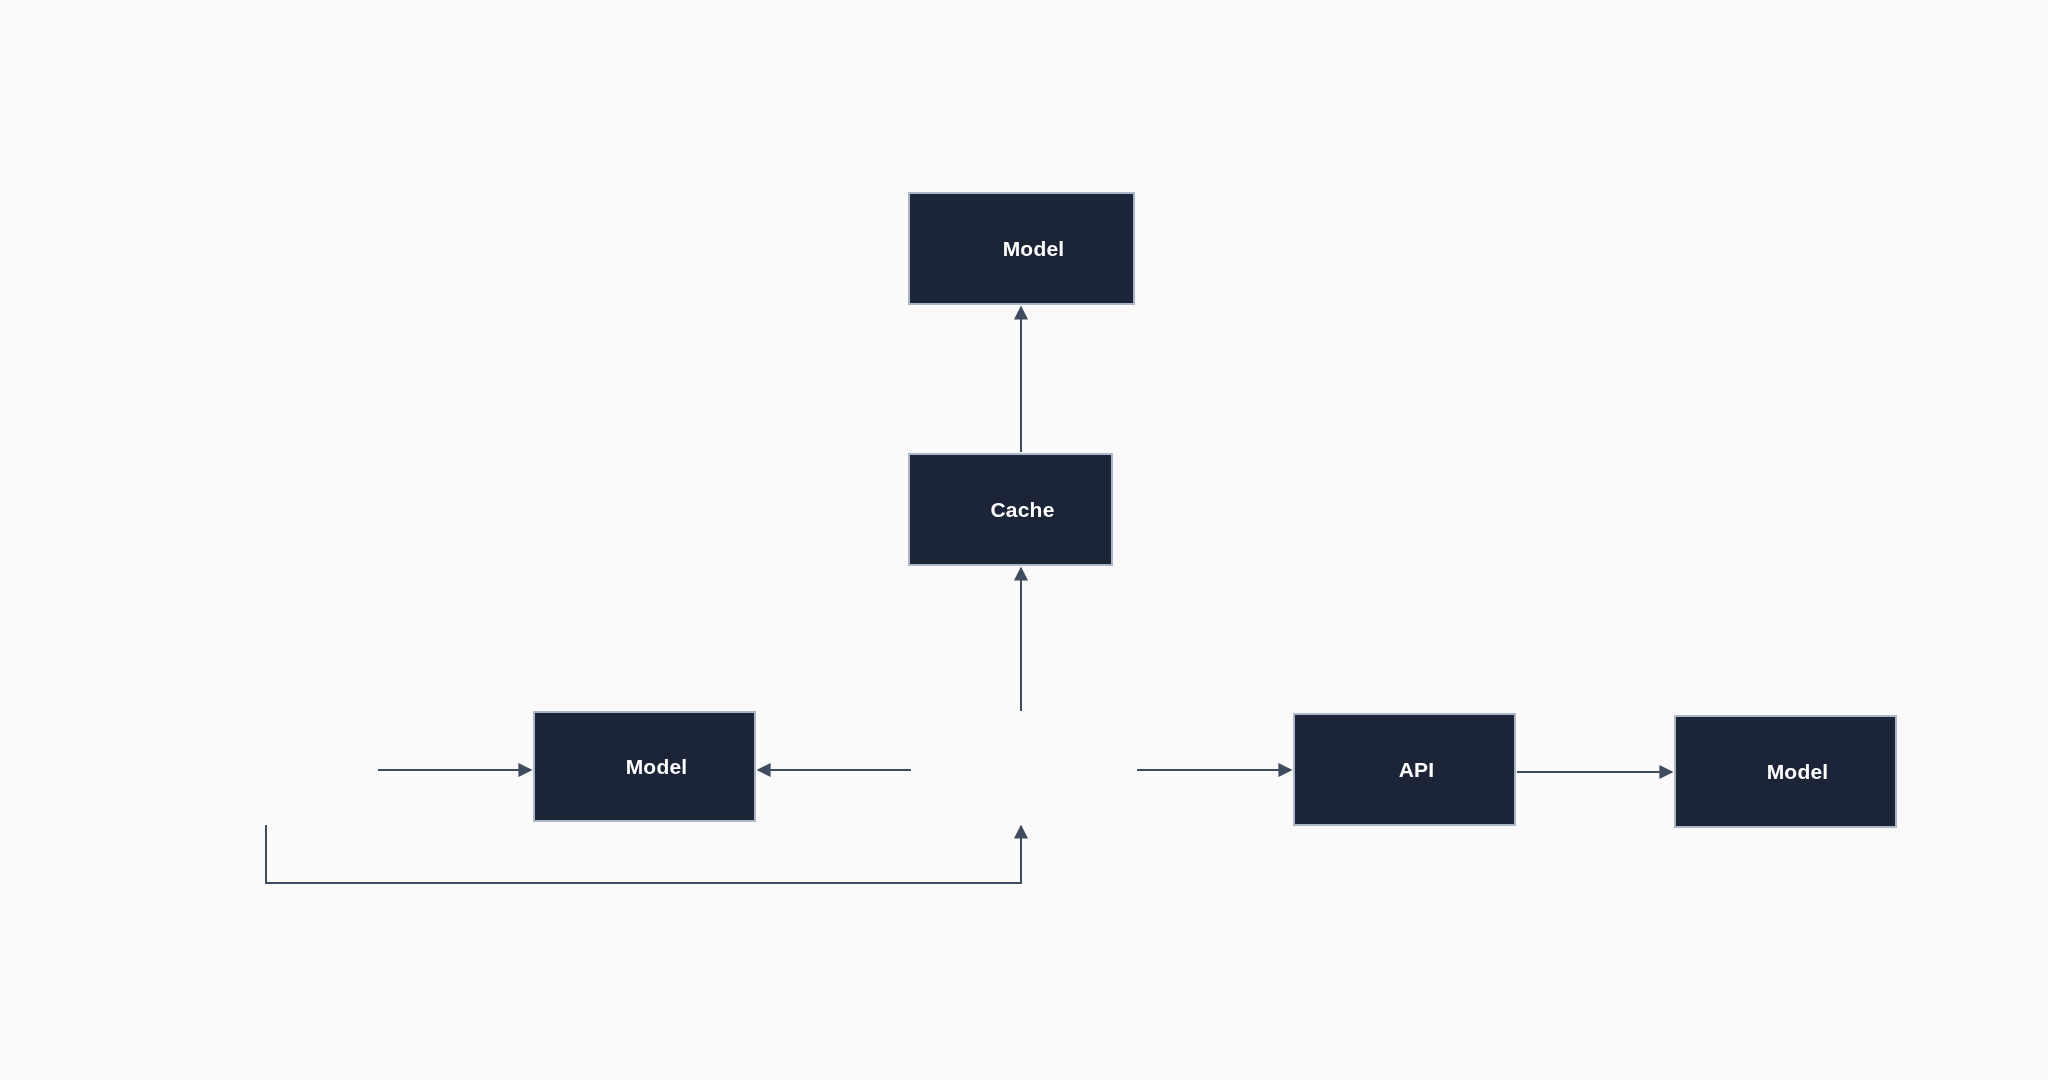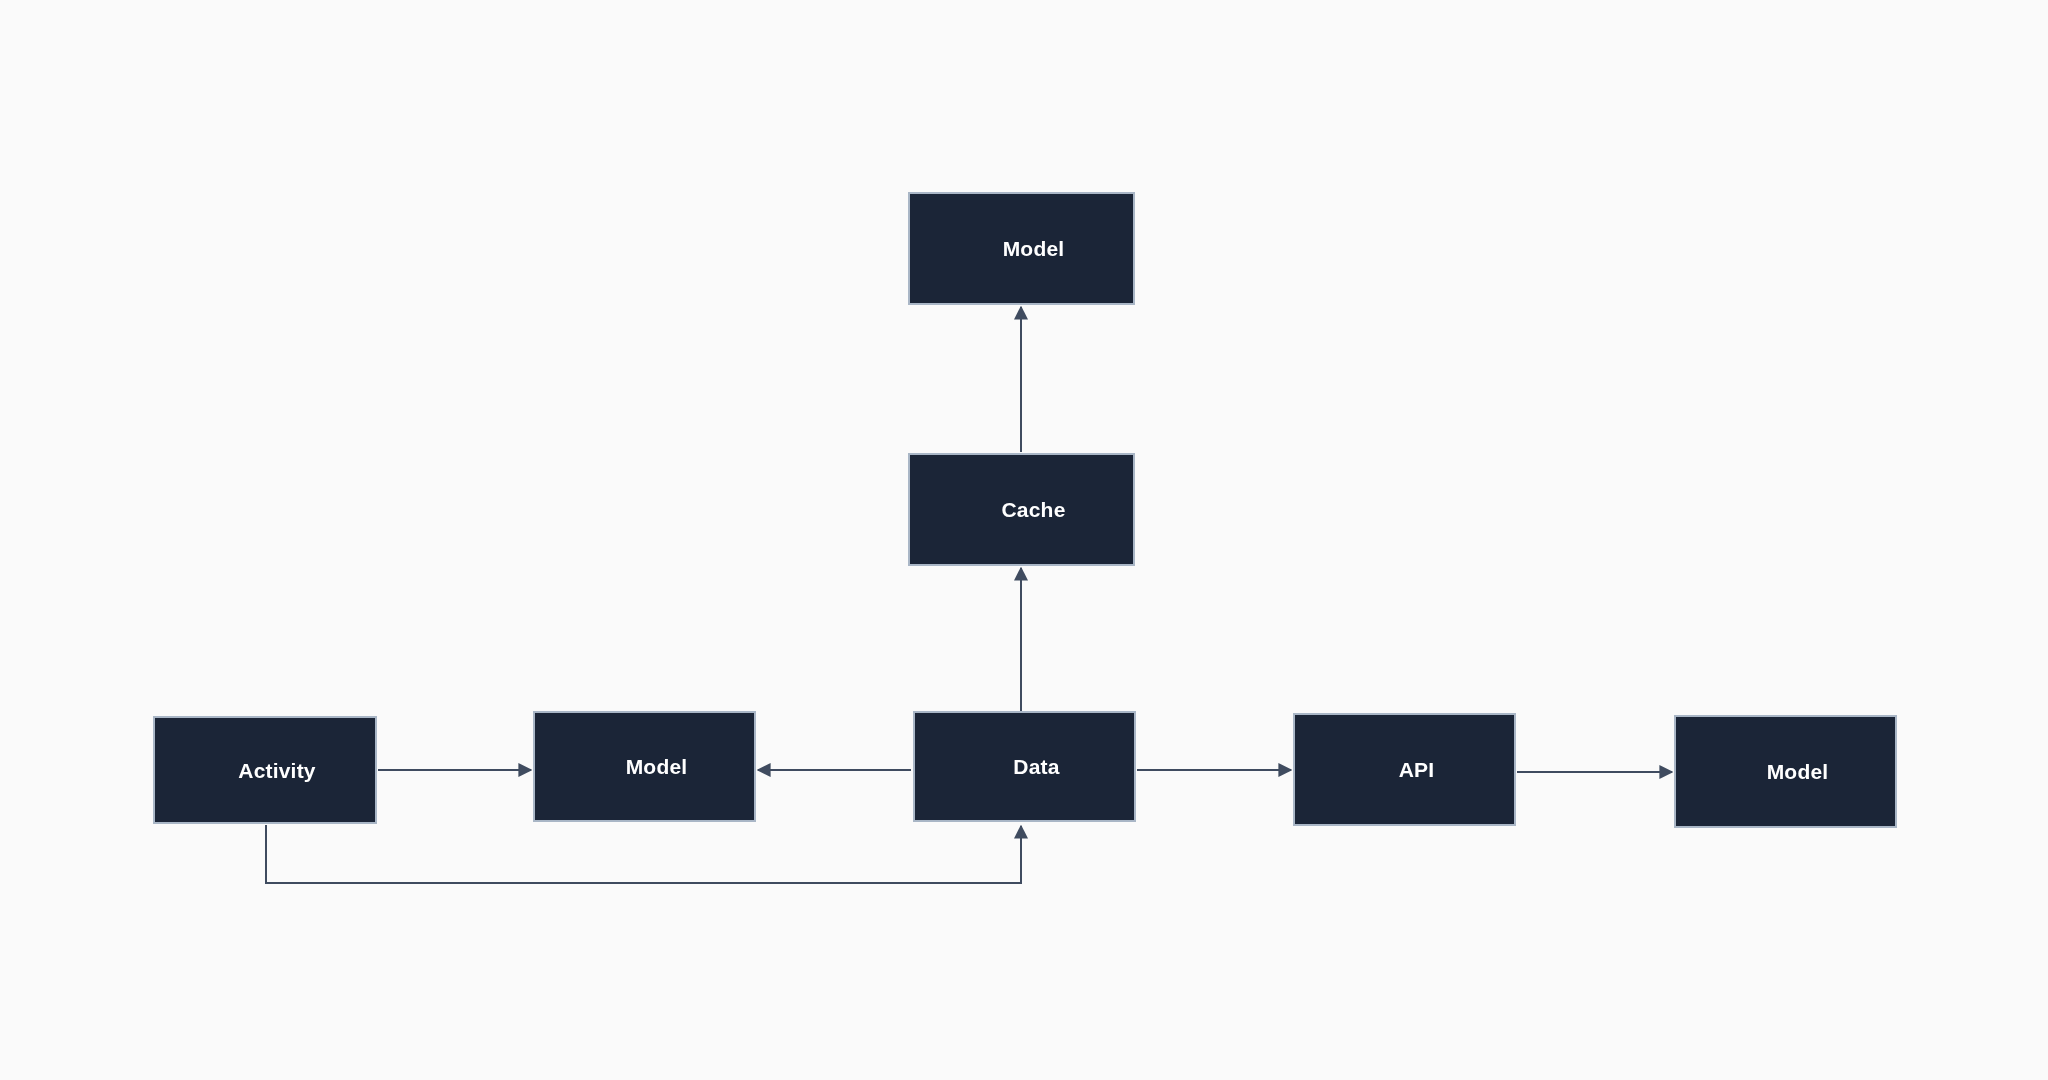--- a/index.html
+++ b/index.html
@@ -72,35 +72,29 @@
 
     <line x1="1517" y1="772" x2="1672" y2="772" stroke="#3f4b5f" stroke-width="2" marker-end="url(#arrow)"></line>
 
     <path d="M 266 825 L 266 883 L 1021 883 L 1021 826" fill="none" stroke="#3f4b5f" stroke-width="2" marker-end="url(#arrow)"></path>
   </svg>
 
   <div class="node" style="left:908px; top:192px; width:227px; height:113px;">
     <span class="node-label">Model</span>
   </div>
 
-  <div class="node" style="left:908px; top:453px; width:227px; height:113px;">
+  <div class="node" style="left:908px; top:453px; width:205px; height:113px;">
     <span class="node-label">Cache</span>
   </div>
 
-  <div class="node" style="left:153px; top:716px; width:224px; height:108px;">
-    <span class="node-label">Activity</span>
-  </div>
 
   <div class="node" style="left:533px; top:711px; width:223px; height:111px;">
     <span class="node-label">Model</span>
   </div>
 
-  <div class="node" style="left:913px; top:711px; width:223px; height:111px;">
-    <span class="node-label">Data</span>
-  </div>
 
   <div class="node" style="left:1293px; top:713px; width:223px; height:113px;justify-content:center;">
     <span class="node-label">API</span>
   </div>
 
   <div class="node" style="left:1674px; top:715px; width:223px; height:113px;">
     <span class="node-label">Model</span>
   </div>
 
 </div>

